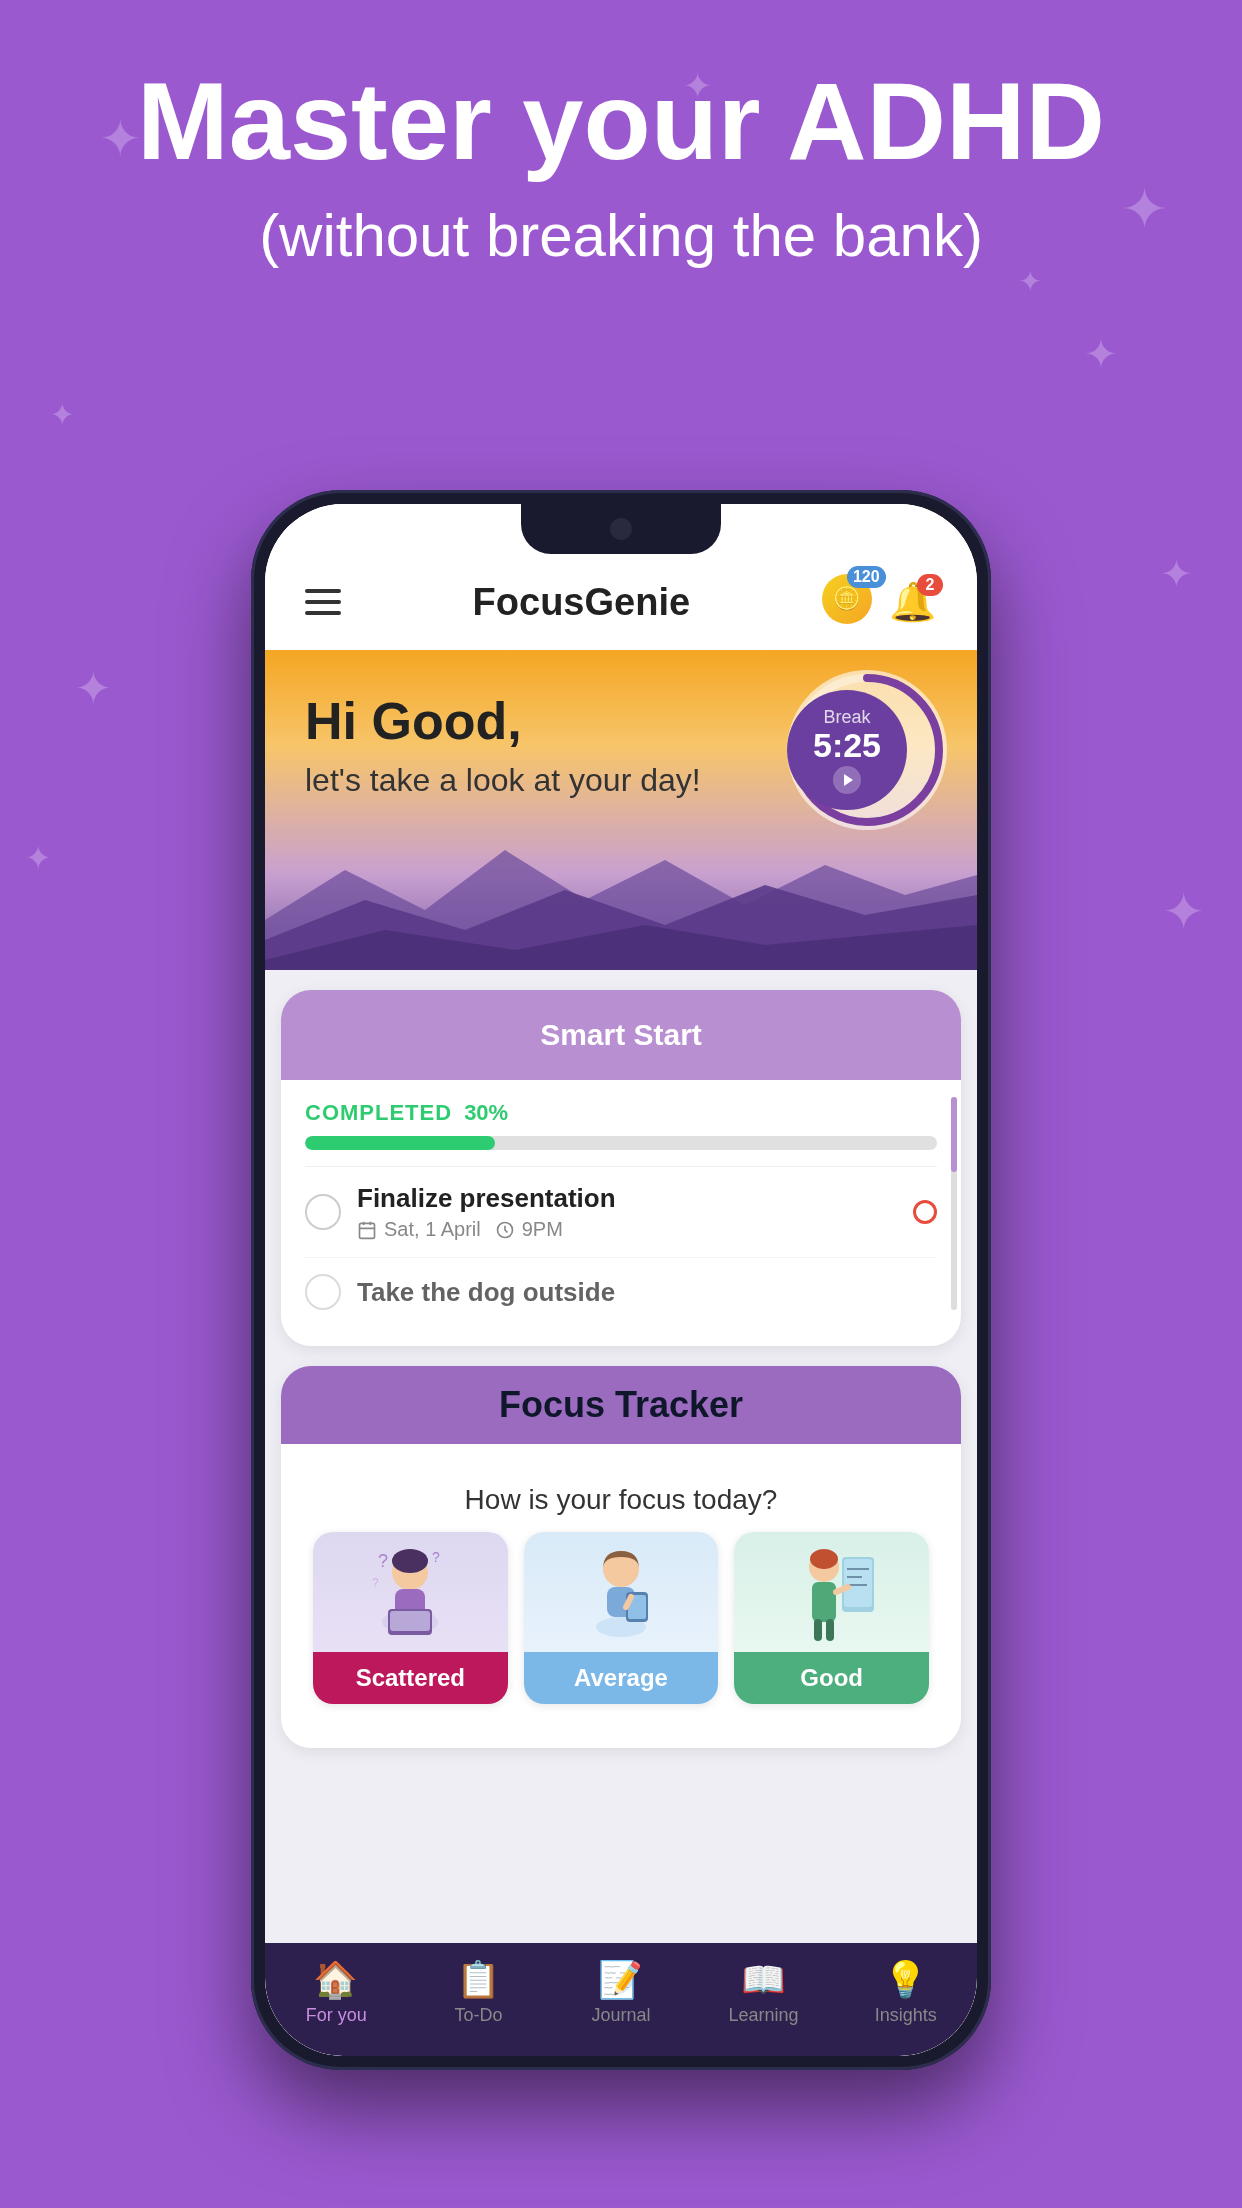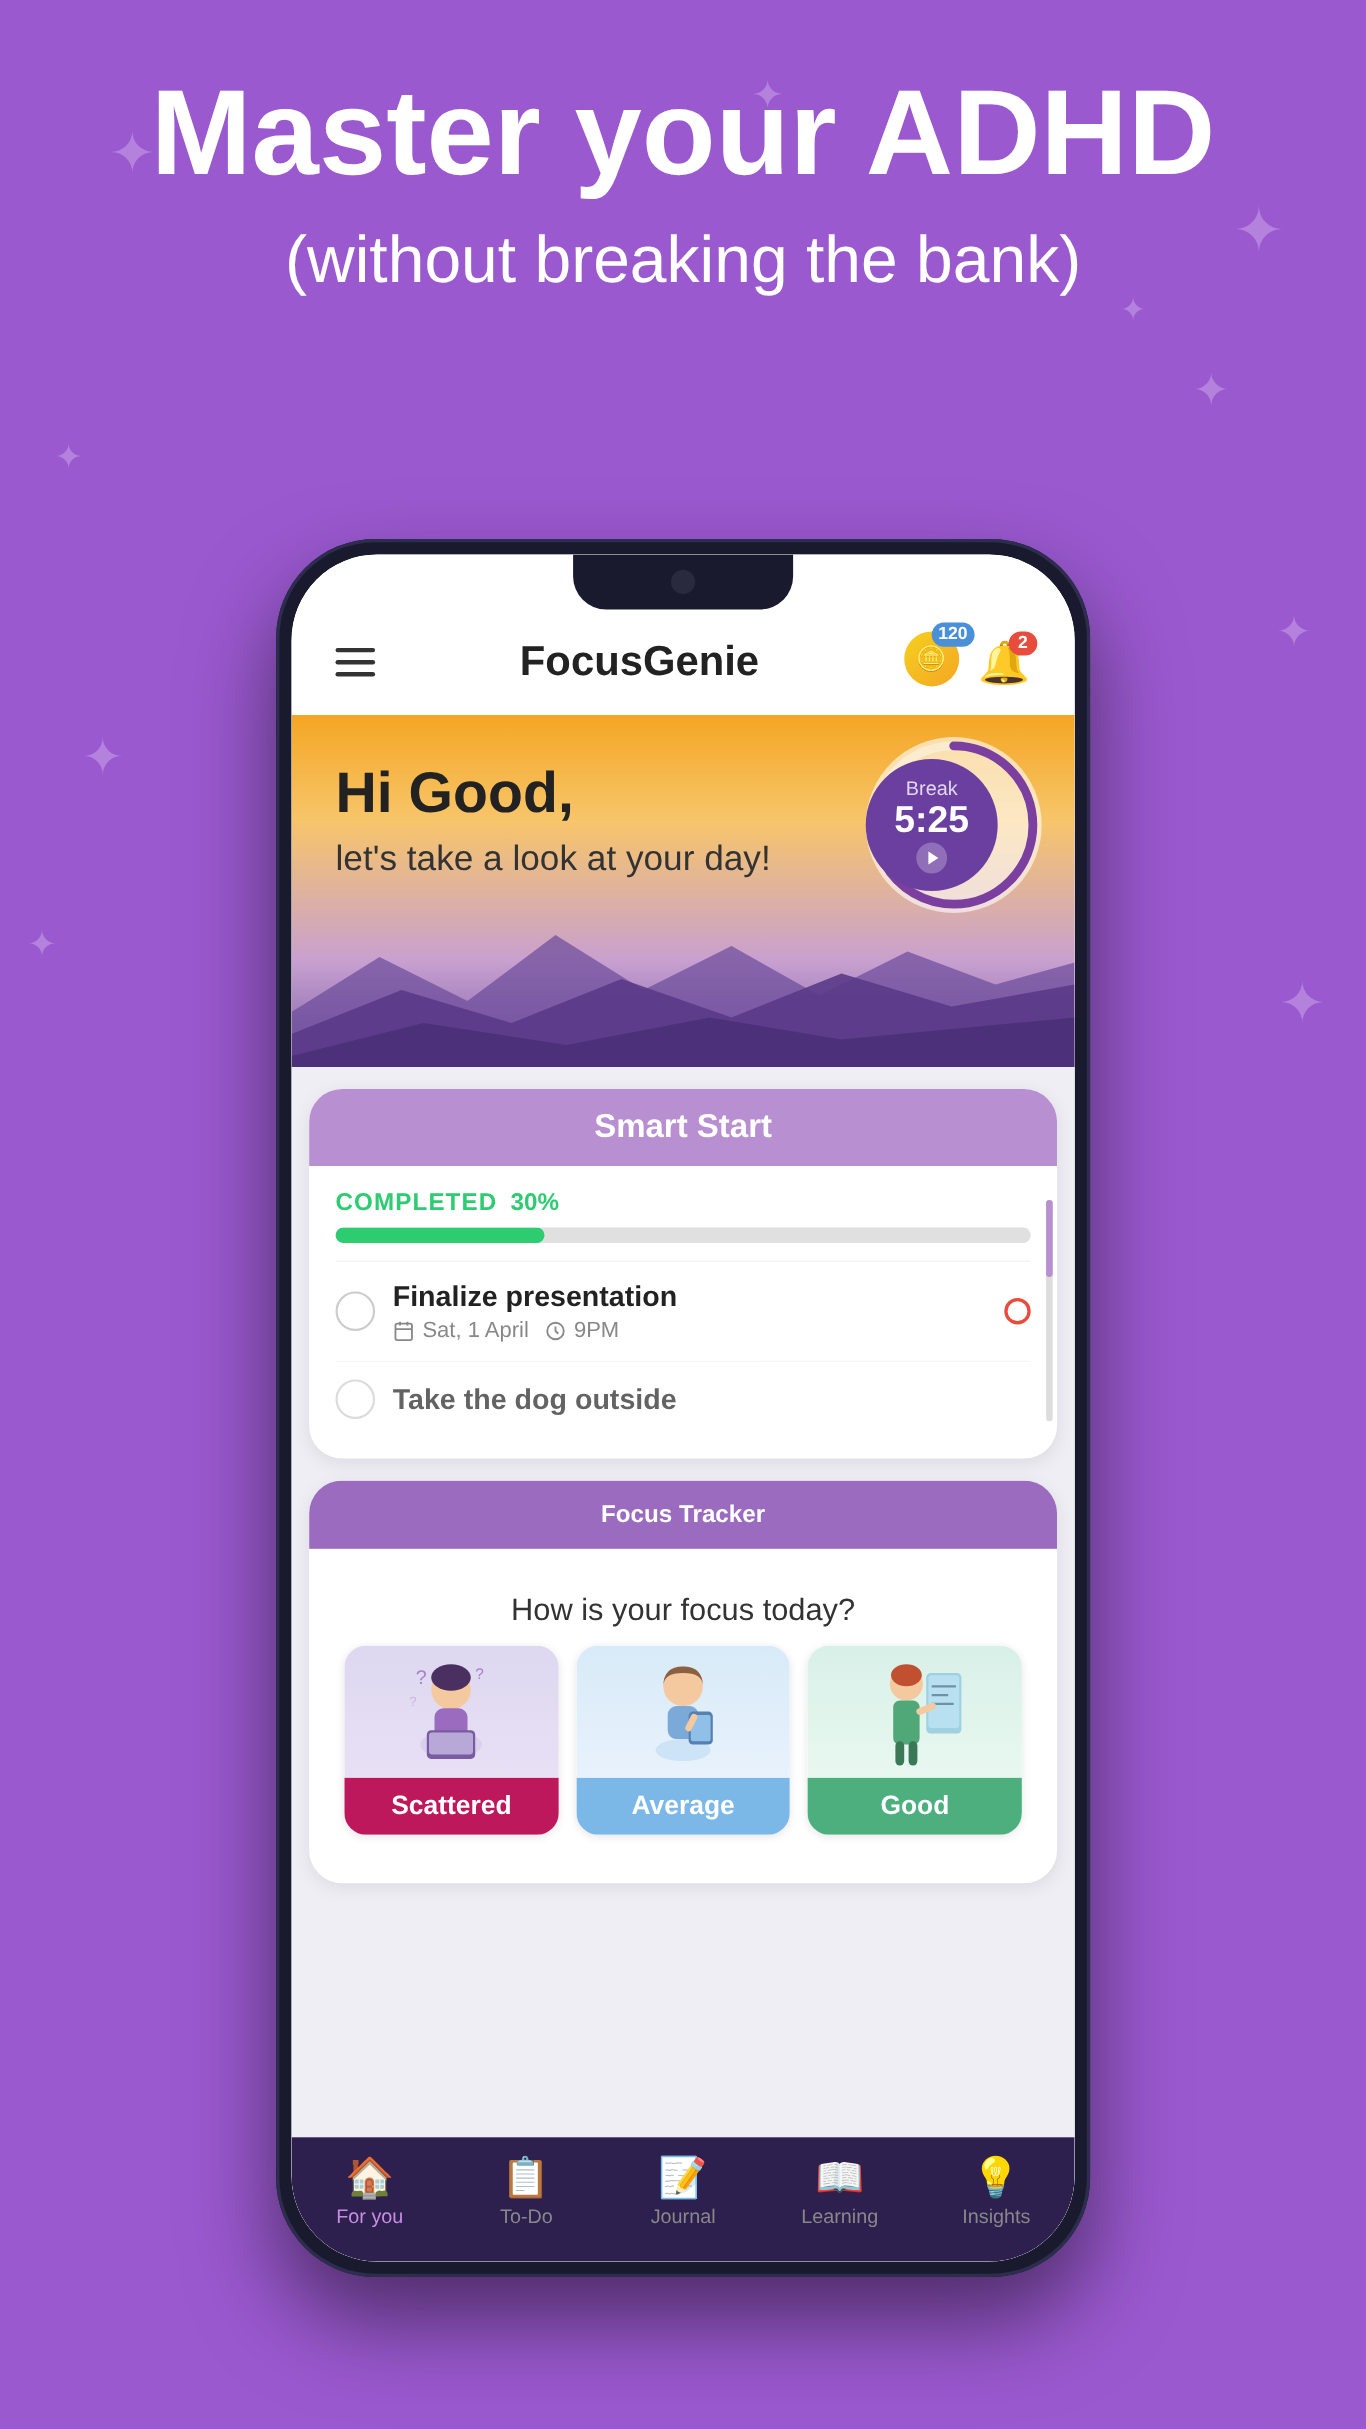--- a/index.html
+++ b/index.html
@@ -284,21 +284,21 @@
     
     .card {
       background: white;
       border-radius: 30px;
       margin: 20px 16px;
       overflow: hidden;
       box-shadow: 0 4px 16px rgba(0,0,0,0.08);
     }
     .card-header {
       background: #b88fd0;
-      padding: 18px 24px;
+      padding: 28px 24px;
       text-align: center;
     }
     .card-header-title {
       font-size: 30px;
       font-weight: 600;
       color: white;
     }
     .card-body {
       padding: 20px 24px;
     }
@@ -392,23 +392,23 @@
       border-radius: 3px;
     }
 
     
     .focus-card-header {
       background: #9b6bbf;
       padding: 18px 24px;
       text-align: center;
     }
     .focus-card-title {
-      font-size: 22px;
+      font-size: 36px;
       font-weight: 600;
-      color: #ffffff;
+      color: #0f172a;
     }
     .focus-question {
       text-align: center;
       font-size: 28px;
       font-weight: 500;
       color: #333;
       padding: 20px 0 16px;
     }
     .focus-options {
       display: flex;

